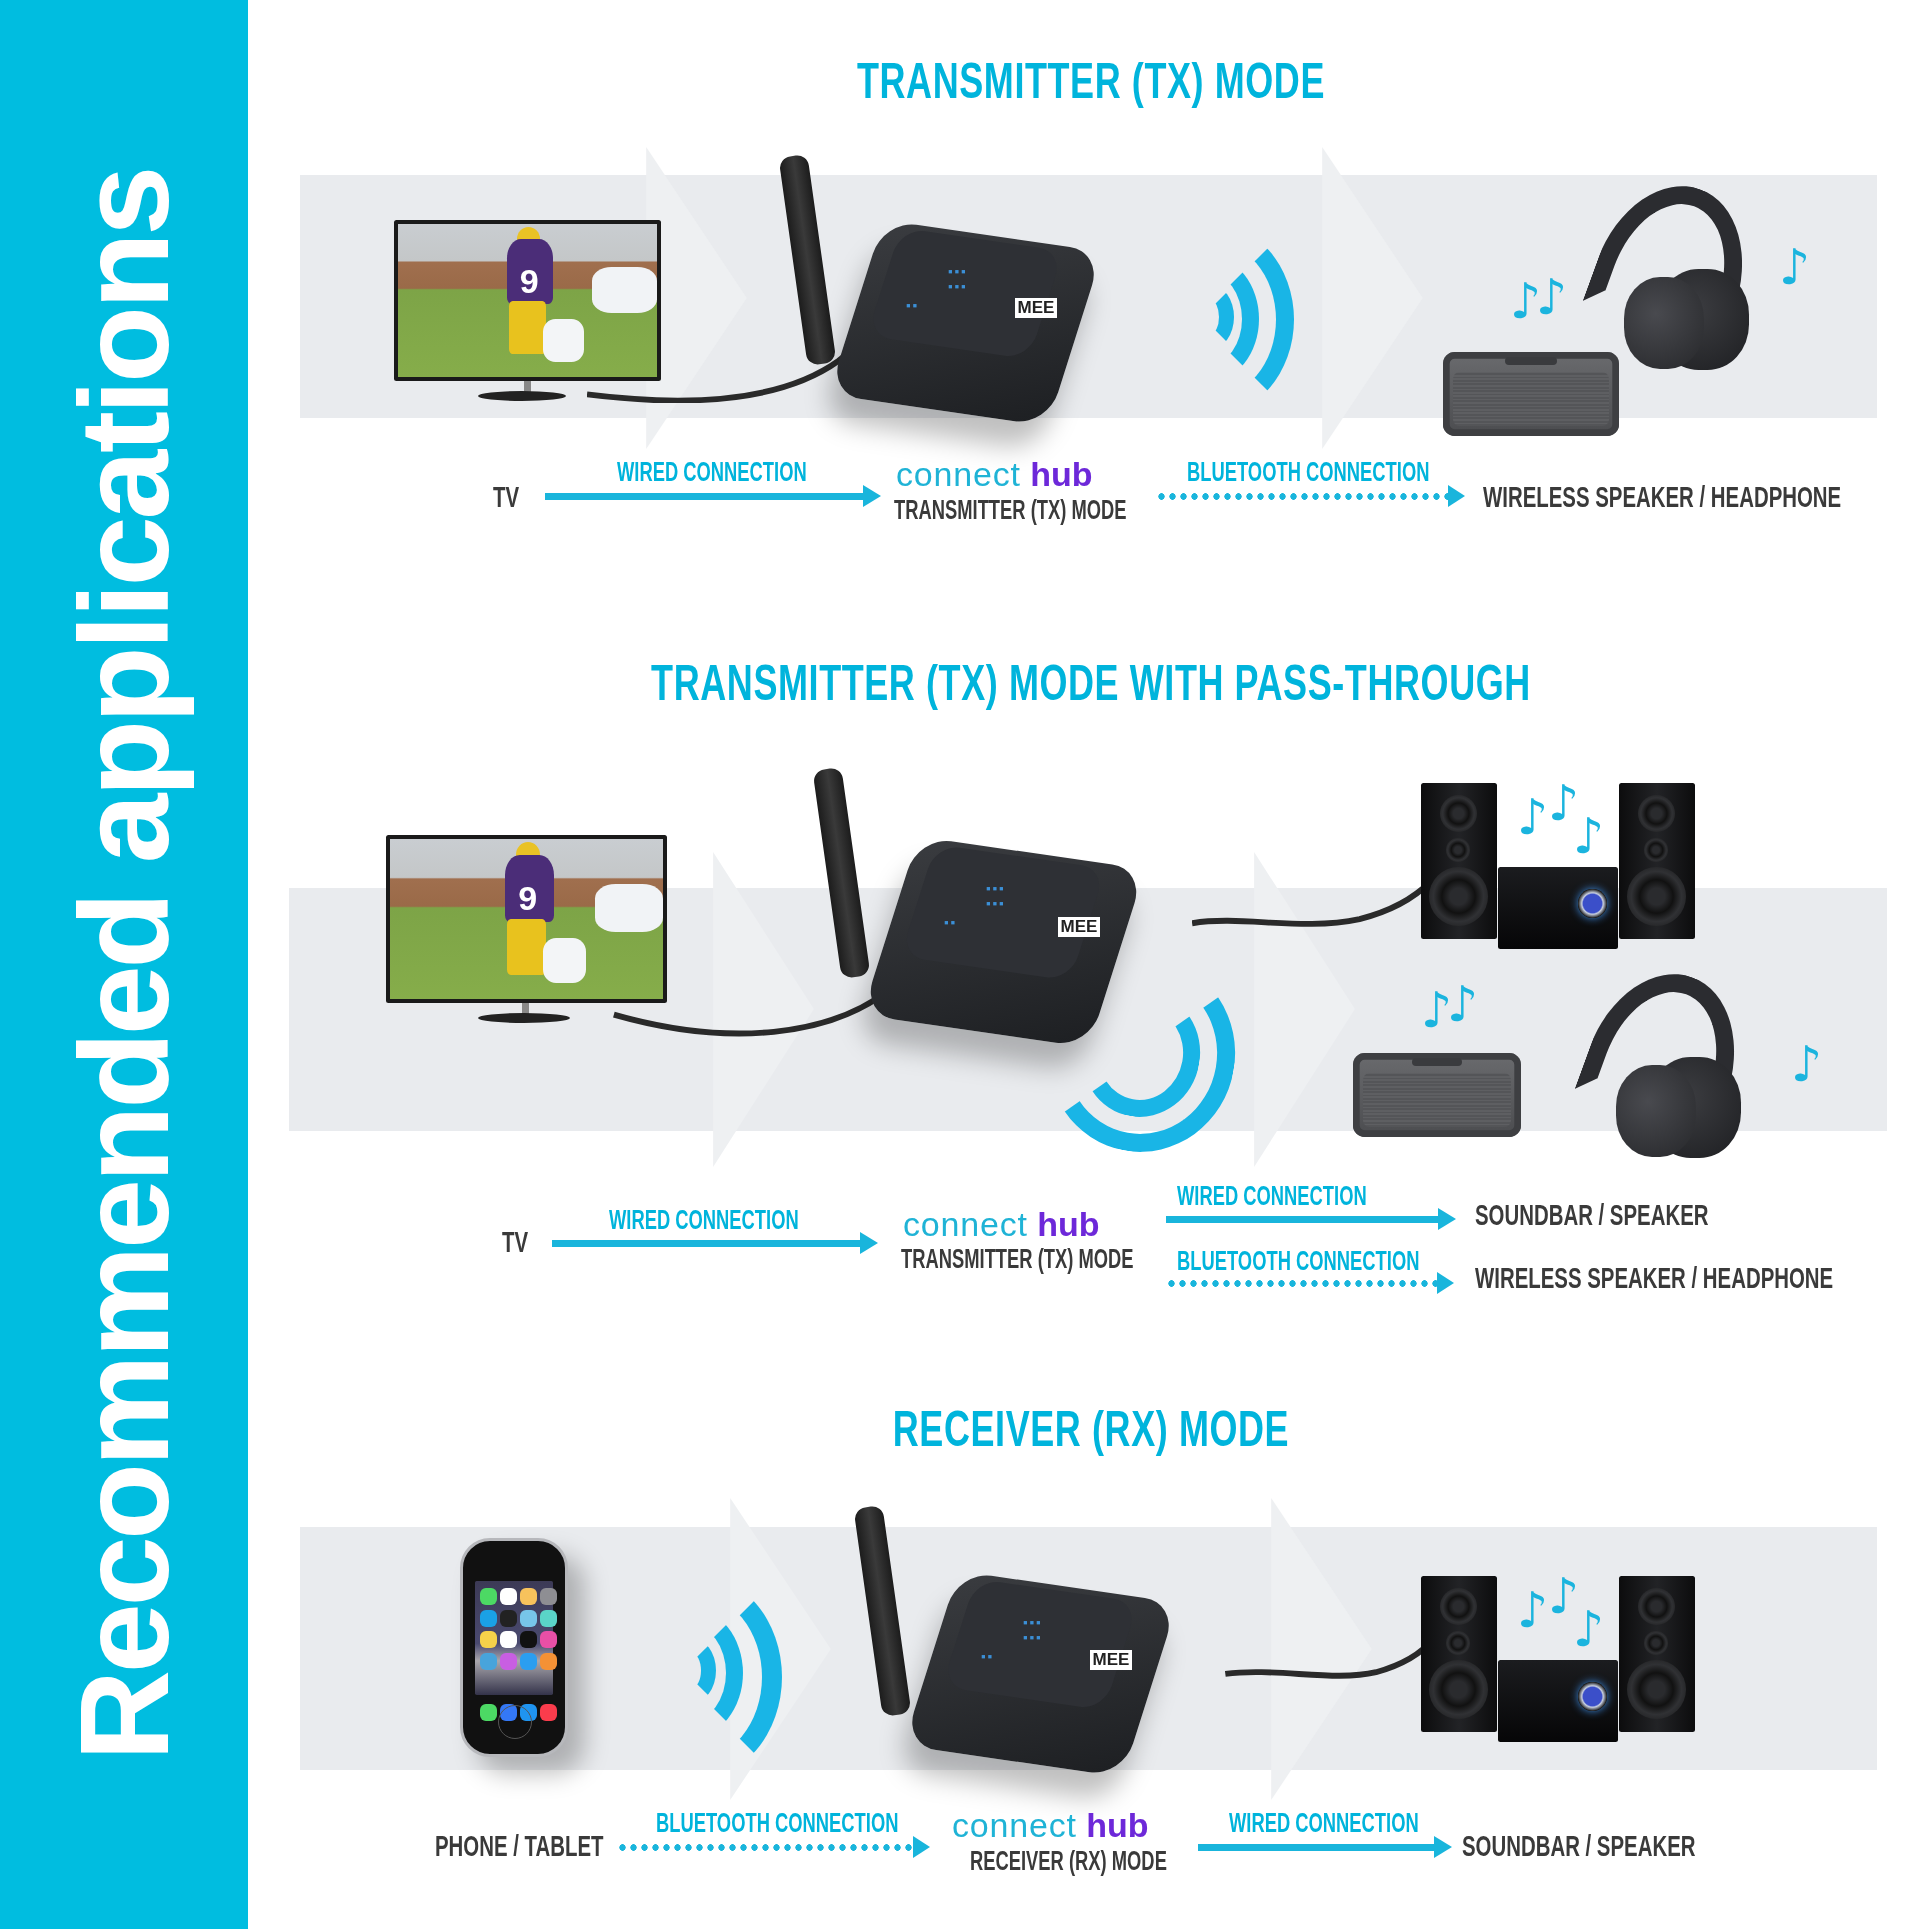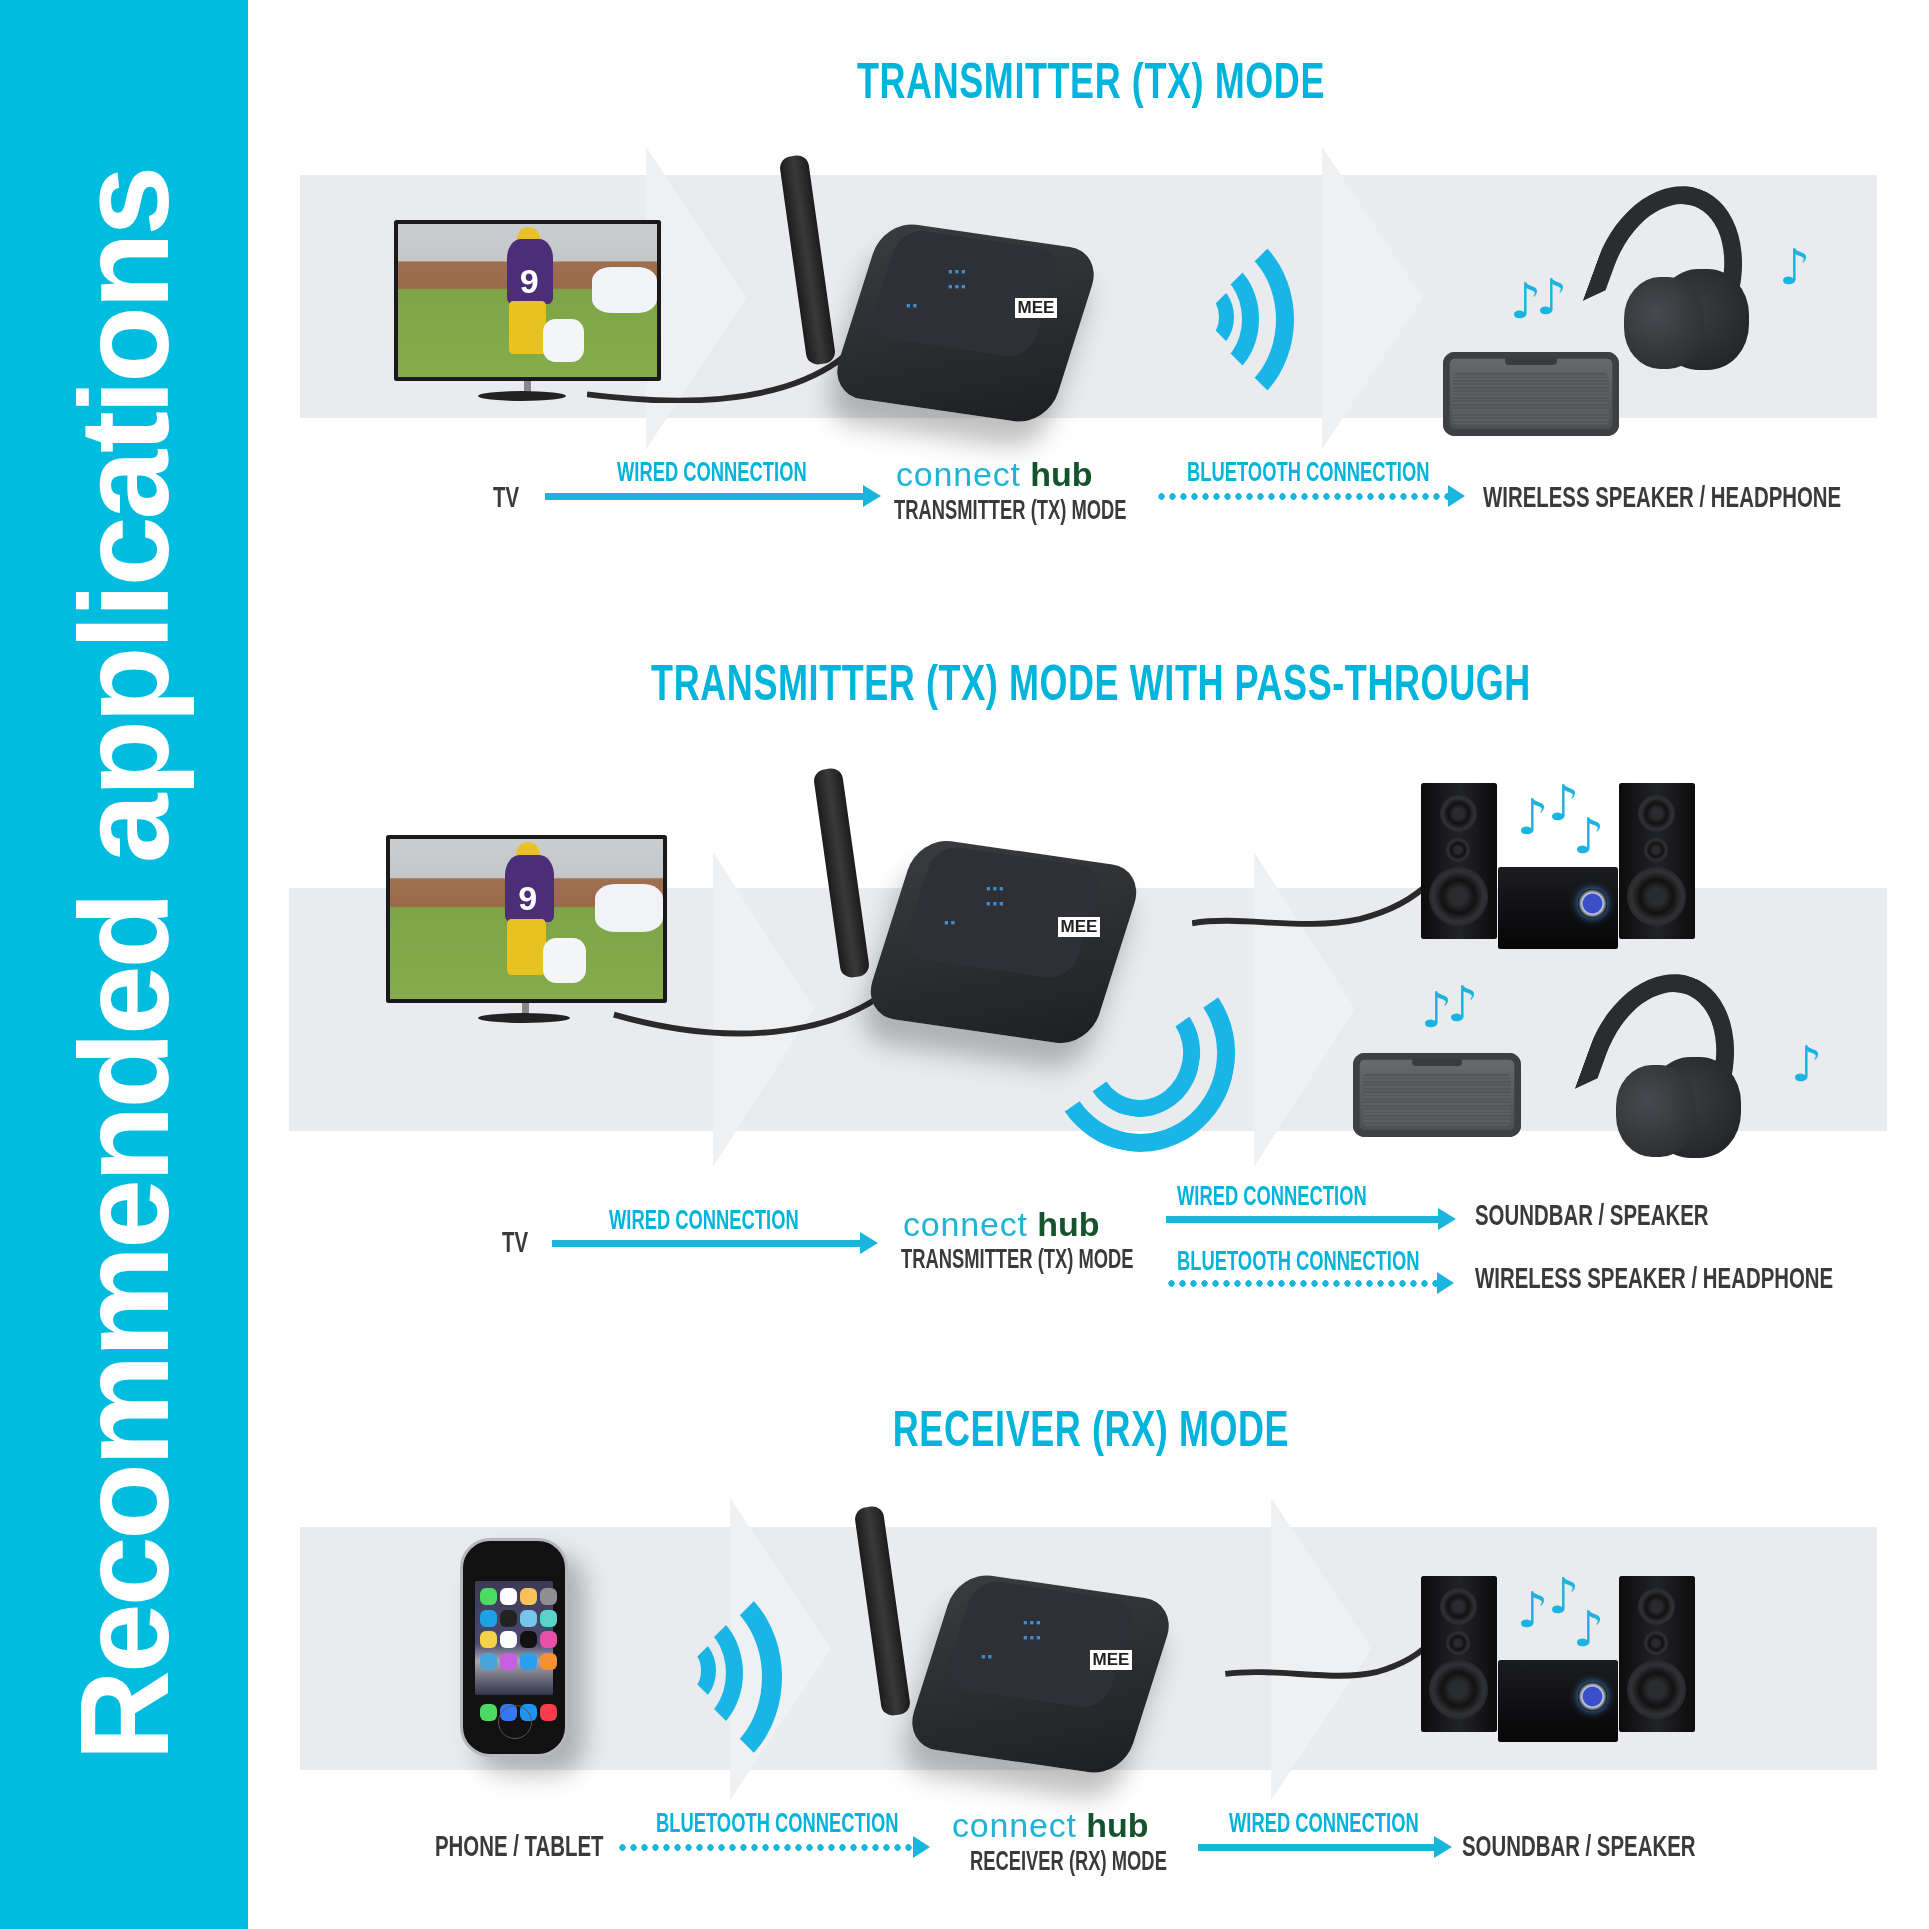--- a/index.html
+++ b/index.html
@@ -12,21 +12,21 @@
   .section-title { position:absolute; color:#00b4dc; font-family:"Liberation Sans Narrow","Liberation Sans", sans-serif;
         font-weight:bold; font-size:50px; transform:scaleX(0.72); transform-origin:center; white-space:nowrap;
         text-align:center; left:252px; width:1678px; letter-spacing:0.8px; }
   .band { position:absolute; background:#e9ebee; }
   .lbl-dark { position:absolute; color:#3a3a3a; font-family:"Liberation Sans", sans-serif; font-weight:bold;
         font-size:30px; transform:scaleX(0.68); transform-origin:left center; white-space:nowrap; }
   .lbl-blue { position:absolute; color:#00b4dc; font-family:"Liberation Sans", sans-serif; font-weight:bold;
         font-size:27px; transform:scaleX(0.68); transform-origin:left center; white-space:nowrap; }
   .logo { position:absolute; white-space:nowrap; font-size:34px; font-family:"Liberation Sans", sans-serif; }
   .logo .c { color:#1fb3d6; font-weight:normal; letter-spacing:0.8px; }
-  .logo .h { color:#14532d; font-weight:bold; }
+  .logo .h { color:#6d28d9; font-weight:bold; }
   .mode-lbl { position:absolute; color:#3a3a3a; font-weight:bold; font-size:27px; transform:scaleX(0.68);
         transform-origin:left center; white-space:nowrap; }
   .arrow-solid { position:absolute; height:6.7px; background:#19b5dc; }
   .arrow-solid::after { content:""; position:absolute; right:-17px; top:-8.4px; border-left:18.5px solid #19b5dc;
         border-top:11.7px solid transparent; border-bottom:11.7px solid transparent; }
   .arrow-dot { position:absolute; height:6.7px;
         background-image:radial-gradient(circle, #19b5dc 2.9px, transparent 3.4px); background-size:11px 6.7px; background-repeat:repeat-x; }
   .arrow-dot::after { content:""; position:absolute; right:-15px; top:-8.4px; border-left:17px solid #19b5dc;
         border-top:11.7px solid transparent; border-bottom:11.7px solid transparent; }
 

